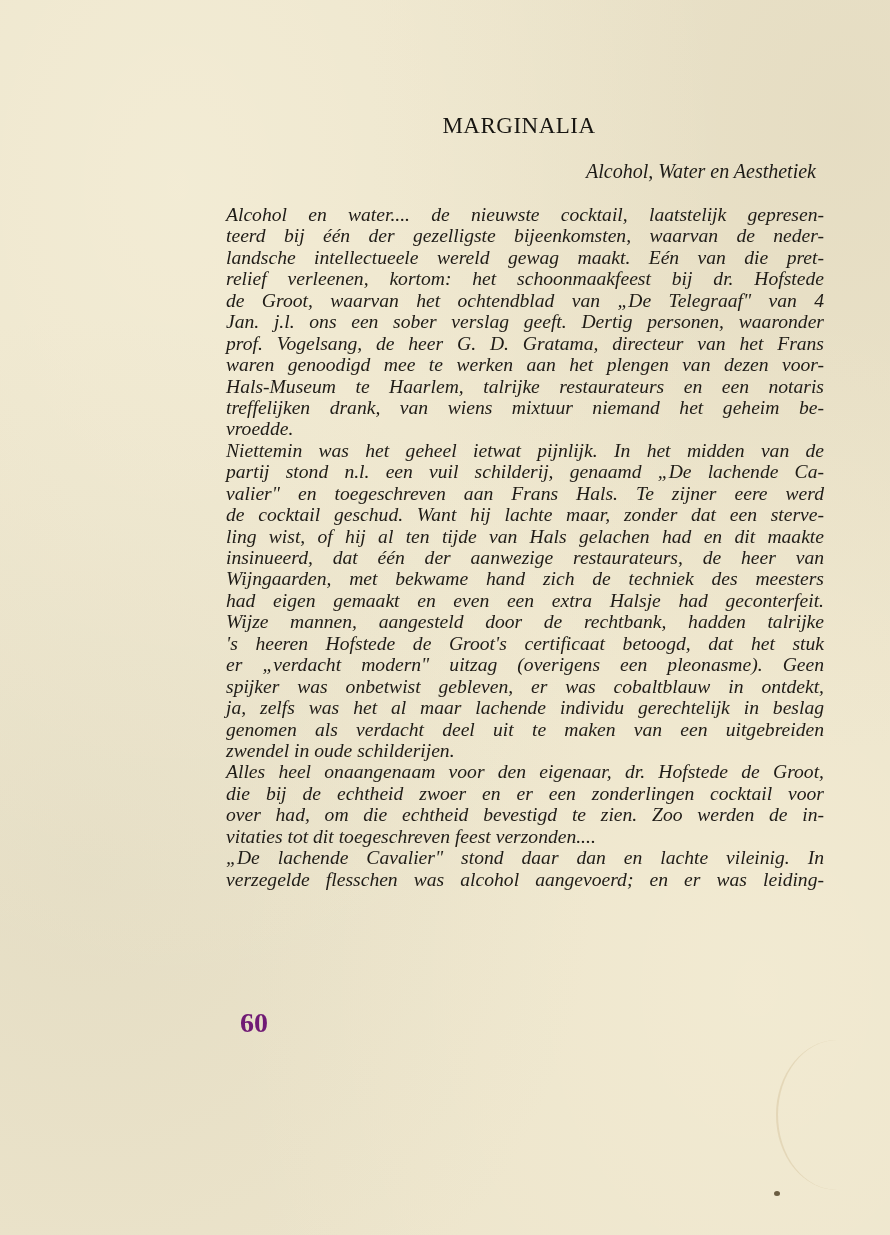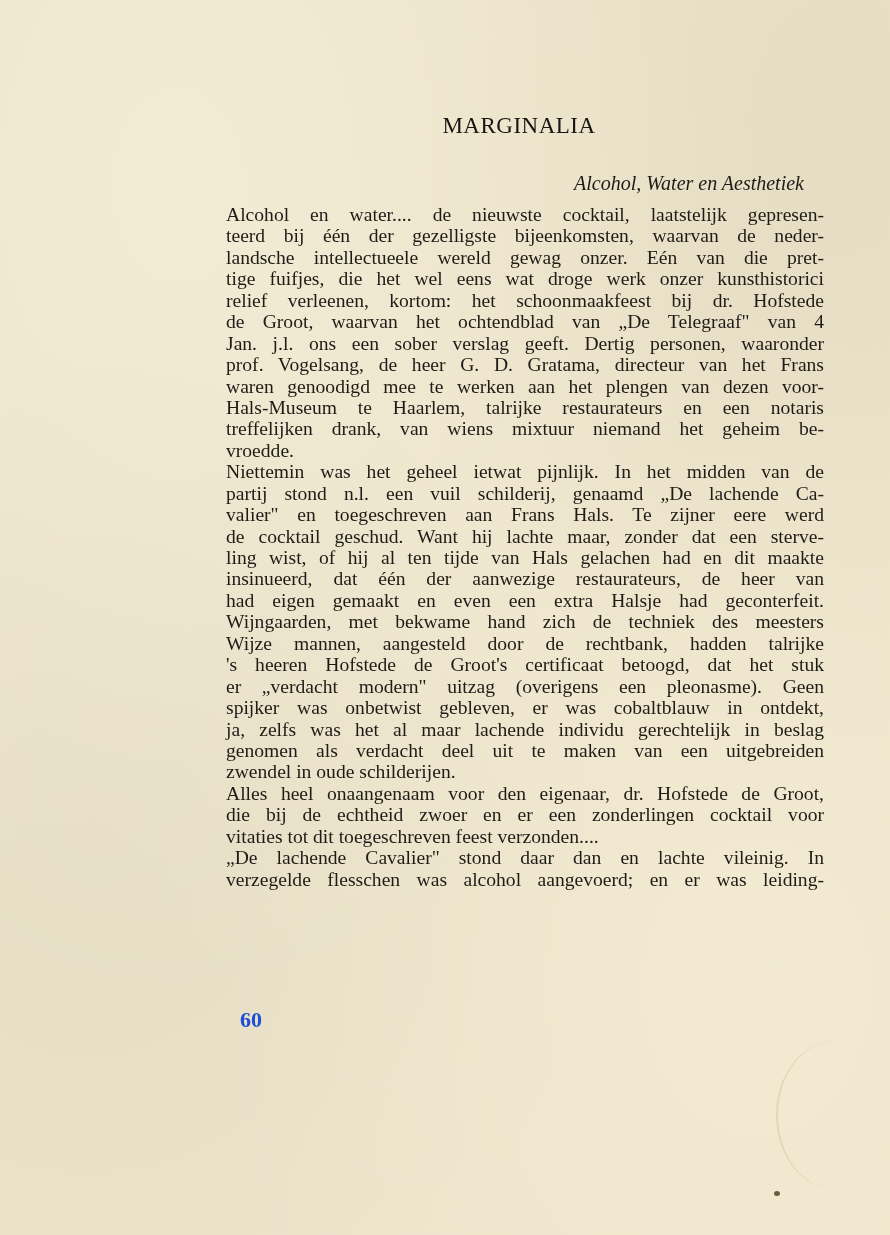--- a/index.html
+++ b/index.html
@@ -40,51 +40,52 @@
       font-weight: normal;
     }
     .subtitle {
       position: absolute;
       right: 90px;
       top: 160px;
       font-family: "Liberation Serif", "DejaVu Serif", serif;
       font-style: italic;
       font-size: 20px;
       color: #1d1b17;
-      margin: 12px;
+      margin: 0;
       font-weight: normal;
     }
     .body-text {
       position: absolute;
       left: 210px;
       top: 204px;
       width: 598px;
       font-family: "Liberation Serif", "DejaVu Serif", serif;
       font-size: 19.6px;
       line-height: 21.45px;
       color: #1f1c17;
     }
     .line {
       display: block;
       white-space: nowrap;
       text-align: justify;
       text-align-last: justify;
       height: 21.45px;
+      font-style: italic;
     }
     .line.last {
       text-align-last: left;
     }
     .page-number {
       position: absolute;
       left: 224px;
       top: 1007px;
       font-family: "Liberation Serif", "DejaVu Serif", serif;
-      font-size: 22px;
+      font-size: 28px;
       font-weight: bold;
-      color: #1d4ed8;
+      color: #701a75;
     }
     .spot {
       position: absolute;
       left: 758px;
       top: 1191px;
       width: 6px;
       height: 5px;
       border-radius: 50%;
       background: #4a3a1e;
       opacity: 0.8;
@@ -103,51 +104,51 @@
 <body>
 
 <div class="page">
   <h1 class="title">MARGINALIA</h1>
   <h2 class="subtitle">Alcohol, Water en Aesthetiek</h2>
 
   <div class="body-text">
     <div class="paragraph">
       <span class="line">Alcohol en water.... de nieuwste cocktail, laatstelijk gepresen-</span>
       <span class="line">teerd bij één der gezelligste bijeenkomsten, waarvan de neder-</span>
-      <span class="line">landsche intellectueele wereld gewag onzer. Eén van die pret-</span>
-      <span class="line">tige fuifjes, die het wel eens wat droge werk onzer kunsthistorici</span>
+      <span class="line">landsche intellectueele wereld gewag maakt. Eén van die pret-</span>
       <span class="line">relief verleenen, kortom: het schoonmaakfeest bij dr. Hofstede</span>
       <span class="line">de Groot, waarvan het ochtendblad van „De Telegraaf" van 4</span>
       <span class="line">Jan. j.l. ons een sober verslag geeft. Dertig personen, waaronder</span>
       <span class="line">prof. Vogelsang, de heer G. D. Gratama, directeur van het Frans</span>
       <span class="line">waren genoodigd mee te werken aan het plengen van dezen voor-</span>
       <span class="line">Hals-Museum te Haarlem, talrijke restaurateurs en een notaris</span>
       <span class="line">treffelijken drank, van wiens mixtuur niemand het geheim be-</span>
       <span class="line last">vroedde.</span>
     </div>
     <div class="paragraph">
       <span class="line">Niettemin was het geheel ietwat pijnlijk. In het midden van de</span>
       <span class="line">partij stond n.l. een vuil schilderij, genaamd „De lachende Ca-</span>
       <span class="line">valier" en toegeschreven aan Frans Hals. Te zijner eere werd</span>
       <span class="line">de cocktail geschud. Want hij lachte maar, zonder dat een sterve-</span>
       <span class="line">ling wist, of hij al ten tijde van Hals gelachen had en dit maakte</span>
       <span class="line">insinueerd, dat één der aanwezige restaurateurs, de heer van</span>
+      <span class="line">Wijngaarden, met bekwame hand zich de techniek des meesters</span>
       <span class="line">had eigen gemaakt en even een extra Halsje had geconterfeit.</span>
-      <span class="line">Wijngaarden, met bekwame hand zich de techniek des meesters</span>
       <span class="line">Wijze mannen, aangesteld door de rechtbank, hadden talrijke</span>
       <span class="line">'s heeren Hofstede de Groot's certificaat betoogd, dat het stuk</span>
       <span class="line">er „verdacht modern" uitzag (overigens een pleonasme). Geen</span>
       <span class="line">spijker was onbetwist gebleven, er was cobaltblauw in ontdekt,</span>
       <span class="line">ja, zelfs was het al maar lachende individu gerechtelijk in beslag</span>
       <span class="line">genomen als verdacht deel uit te maken van een uitgebreiden</span>
       <span class="line last">zwendel in oude schilderijen.</span>
     </div>
     <div class="paragraph">
       <span class="line">Alles heel onaangenaam voor den eigenaar, dr. Hofstede de Groot,</span>
       <span class="line">die bij de echtheid zwoer en er een zonderlingen cocktail voor</span>
+      <span class="line">over had, om die echtheid bevestigd te zien. Zoo werden de in-</span>
       <span class="line last">vitaties tot dit toegeschreven feest verzonden....</span>
     </div>
     <div class="paragraph">
       <span class="line">„De lachende Cavalier" stond daar dan en lachte vileinig. In</span>
       <span class="line">verzegelde flesschen was alcohol aangevoerd; en er was leiding-</span>
     </div>
   </div>
 
   <div class="page-number">60</div>
 

